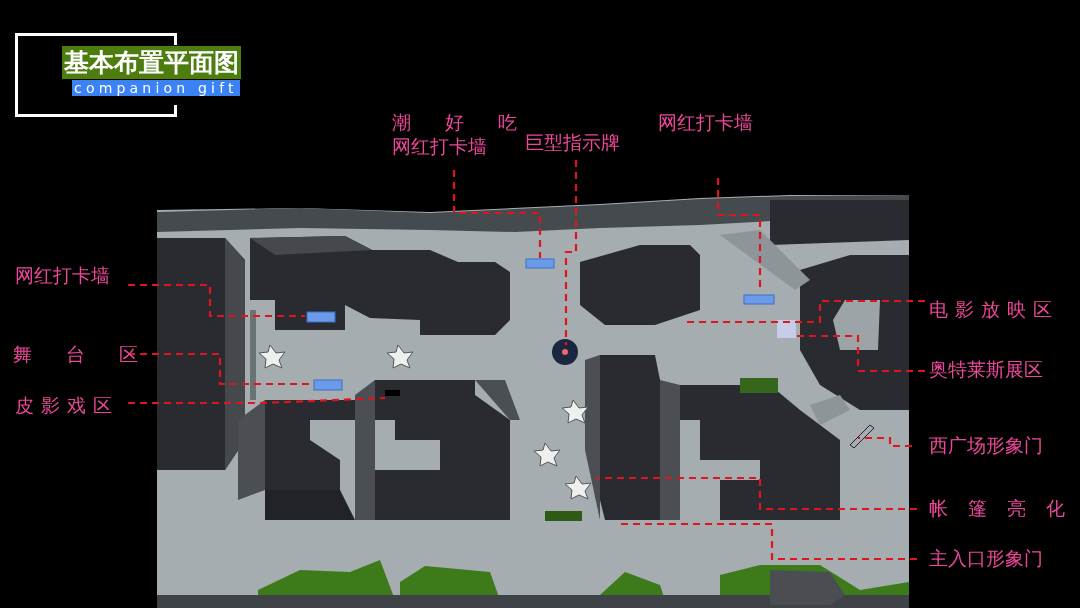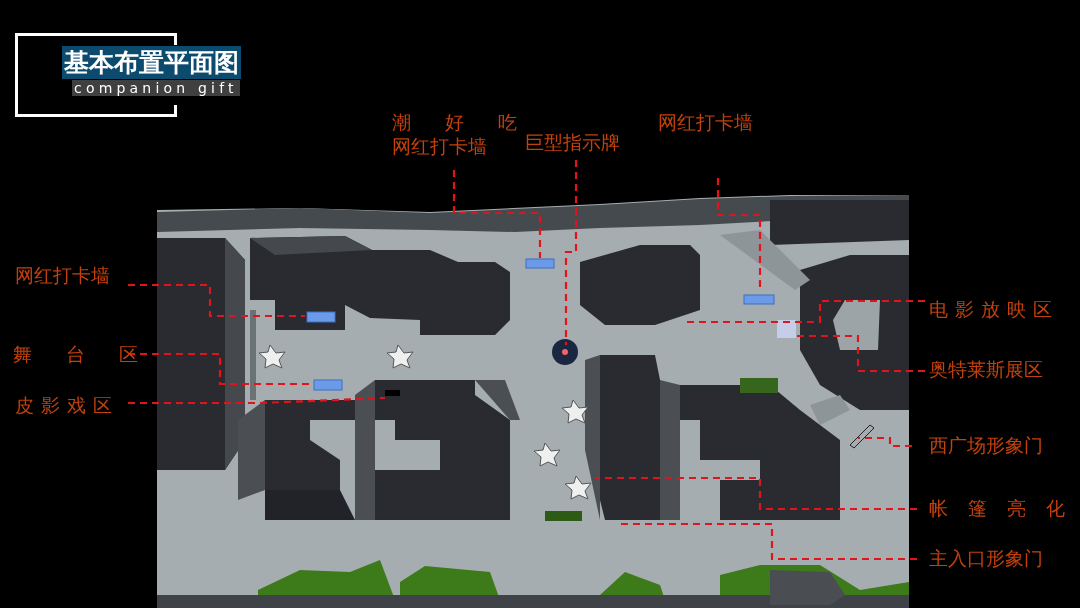--- a/index.html
+++ b/index.html
@@ -3,24 +3,24 @@
   <meta charset="utf-8">
   <style>
     html, body { margin:0; padding:0; background:#000; }
     body { width:1080px; height:608px; position:relative; overflow:hidden;
            font-family:"DejaVu Sans","Liberation Sans",sans-serif; color:#fff; }
     .title-box { position:absolute; left:15px; top:33px; width:158px; height:78px;
                  border:3px solid #fff; border-right:none; }
     .title-box::after { content:""; position:absolute; right:-1px; top:-3px; width:3px; height:12px; background:#fff; }
     .title-box::before { content:""; position:absolute; right:-1px; bottom:-3px; width:3px; height:12px; background:#fff; }
     .title-main { position:absolute; left:62px; top:46px; font-size:25px; font-weight:bold;
-                  letter-spacing:0px; background:#0c4a6e; padding:0 2px; white-space:nowrap; }
+                  letter-spacing:0px; background:#4d7c0f; padding:0 2px; white-space:nowrap; }
     .title-sub { position:absolute; left:72px; top:80px; font-size:14px; letter-spacing:4.2px;
-                 background:#404040; padding:0 2px; white-space:nowrap; font-family:"DejaVu Sans",sans-serif; }
-    .lbl { position:absolute; font-size:19px; line-height:24px; white-space:nowrap; color:#c2410c; }
+                 background:#3b82f6; padding:0 2px; white-space:nowrap; font-family:"DejaVu Sans",sans-serif; }
+    .lbl { position:absolute; font-size:19px; line-height:24px; white-space:nowrap; color:#ec4899; }
     .lbl .row { display:block; }
     .spaced { letter-spacing:14px; }
     .spaced2 { letter-spacing:7px; }
     svg.map { position:absolute; left:0; top:0; }
   </style>
 </head>
 <body>
 
 <svg class="map" width="1080" height="608" viewBox="0 0 1080 608">
   <defs>

